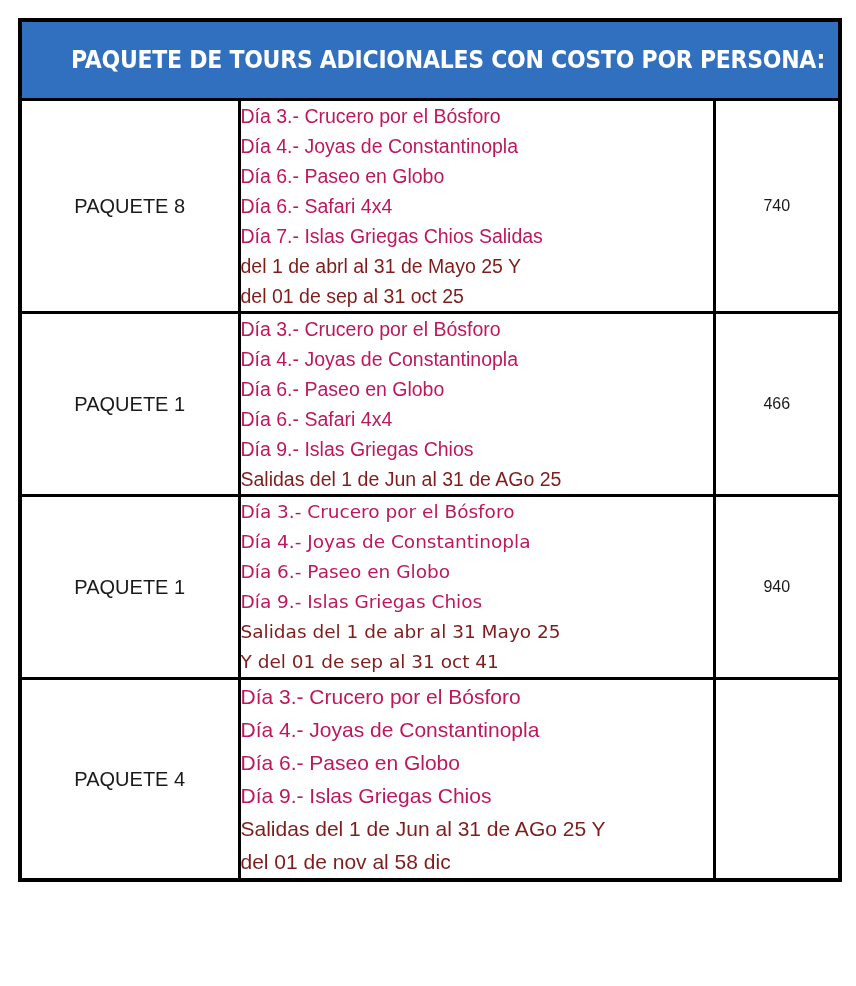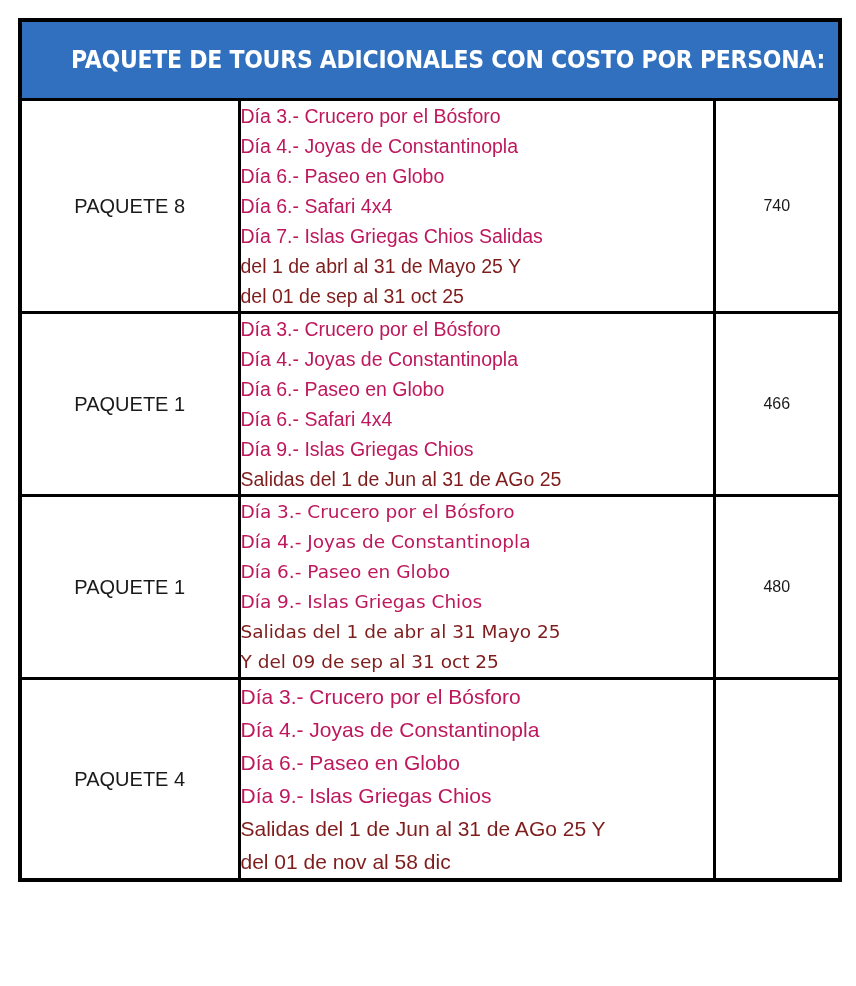--- a/index.html
+++ b/index.html
@@ -194,25 +194,25 @@
         <td class="pkg-cell">
           <span class="pkg-label">PAQUETE 1</span>
         </td>
         <td class="items-cell">
           <ul class="items-list">
             <li>Día 3.- Crucero por el Bósforo</li>
             <li>Día 4.- Joyas de Constantinopla</li>
             <li>Día 6.- Paseo en Globo</li>
             <li>Día 9.- Islas Griegas Chios</li>
             <li class="note">Salidas del 1 de abr al 31 Mayo 25</li>
-            <li class="note">Y del 09 de sep al 31 oct 25</li>
-          </ul>
-        </td>
-        <td class="price-cell">
-          <span class="price-value">480</span>
+            <li class="note">Y del 01 de sep al 31 oct 41</li>
+          </ul>
+        </td>
+        <td class="price-cell">
+          <span class="price-value">940</span>
         </td>
       </tr>
 
       <tr class="row-pkg4">
         <td class="pkg-cell">
           <span class="pkg-label">PAQUETE 4</span>
         </td>
         <td class="items-cell">
           <ul class="items-list">
             <li>Día 3.- Crucero por el Bósforo</li>

